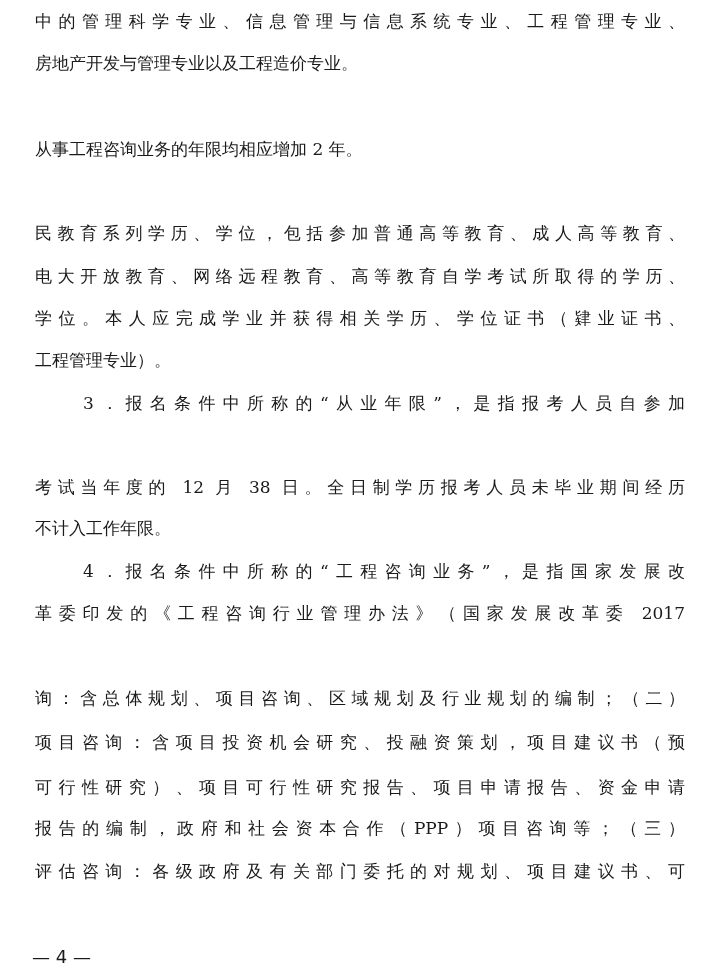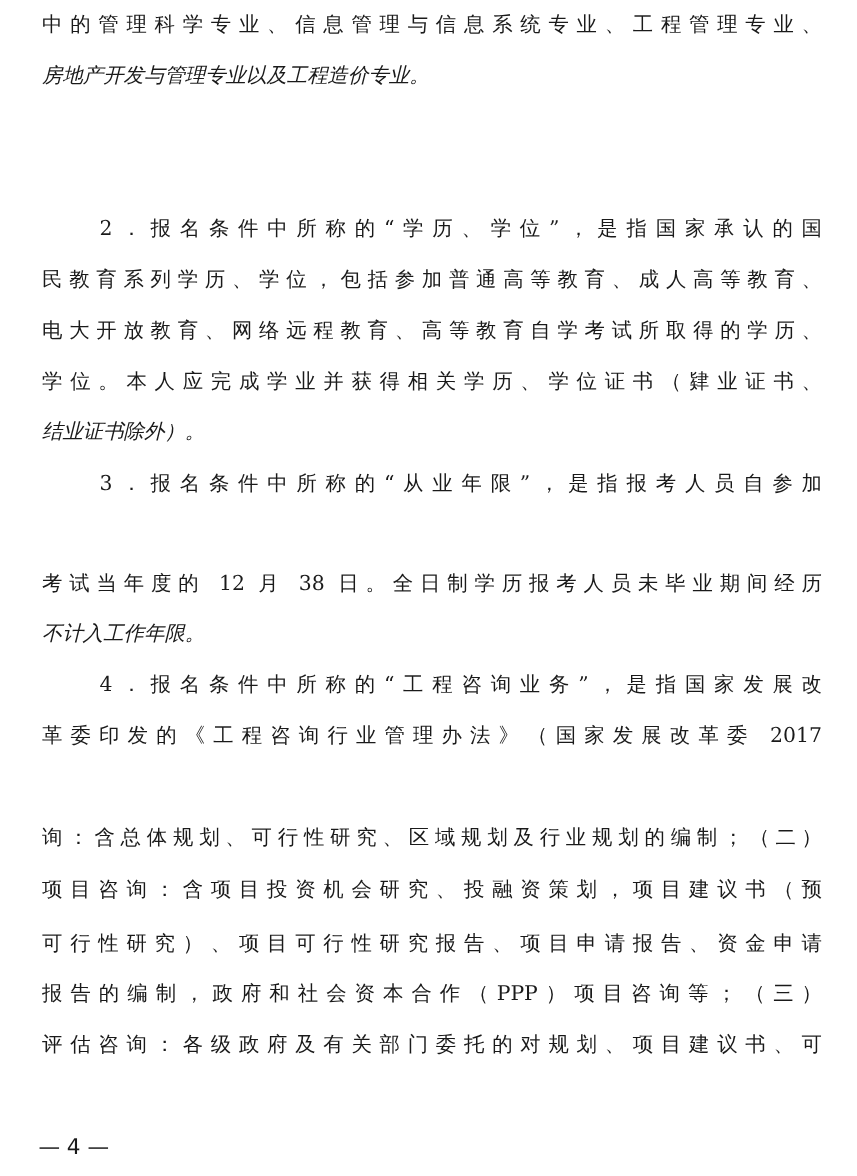--- a/index.html
+++ b/index.html
@@ -2,41 +2,41 @@
 <html><head>
 <meta charset="utf-8">
 <style>
   html, body { margin: 0; padding: 0; background: #ffffff; }
   body { width: 714px; height: 980px; position: relative; overflow: hidden;
          font-family: "DejaVu Serif", "Liberation Serif", serif; color: #1a1a1a; }
   .page { position: absolute; left: 0; top: 0; width: 714px; height: 980px; }
   .line { position: absolute; left: 35px; width: 650px; height: 42px; line-height: 42px;
           font-size: 17px; white-space: nowrap; text-align: justify; text-align-last: justify;
           letter-spacing: 0px; }
-  .line.last { text-align-last: left; font-style: italic; }
+  .line.last { text-align-last: left; }
   .line.indent { left: 83px; width: 602px; }
   .page-number { position: absolute; left: 32px; top: 944px; font-size: 18px; line-height: 26px;
                  font-family: "DejaVu Sans", sans-serif; white-space: nowrap; }
 </style>
 </head>
 <body>
 
 <div class="page">
   <div class="line" style="top:0px">中的管理科学专业、信息管理与信息系统专业、工程管理专业、</div>
   <div class="line last" style="top:42px">房地产开发与管理专业以及工程造价专业。</div>
-  <div class="line indent" style="top:170px">2．报名条件中所称的“学历、学位”，是指国家承认的国</div>
+  <div class="line last" style="top:128px">从事工程咨询业务的年限均相应增加 2 年。</div>
   <div class="line" style="top:212px">民教育系列学历、学位，包括参加普通高等教育、成人高等教育、</div>
   <div class="line" style="top:255px">电大开放教育、网络远程教育、高等教育自学考试所取得的学历、</div>
   <div class="line" style="top:297px">学位。本人应完成学业并获得相关学历、学位证书（肄业证书、</div>
-  <div class="line last" style="top:339px">结业证书除外）。</div>
+  <div class="line last" style="top:339px">工程管理专业）。</div>
   <div class="line indent" style="top:382px">3．报名条件中所称的“从业年限”，是指报考人员自参加</div>
   <div class="line" style="top:466px">考试当年度的 12 月 38 日。全日制学历报考人员未毕业期间经历</div>
   <div class="line last" style="top:507px">不计入工作年限。</div>
   <div class="line indent" style="top:550px">4．报名条件中所称的“工程咨询业务”，是指国家发展改</div>
   <div class="line" style="top:592px">革委印发的《工程咨询行业管理办法》（国家发展改革委 2017</div>
-  <div class="line" style="top:677px">询：含总体规划、可行性研究、区域规划及行业规划的编制；（二）</div>
+  <div class="line" style="top:677px">询：含总体规划、项目咨询、区域规划及行业规划的编制；（二）</div>
   <div class="line" style="top:721px">项目咨询：含项目投资机会研究、投融资策划，项目建议书（预</div>
   <div class="line" style="top:766px">可行性研究）、项目可行性研究报告、项目申请报告、资金申请</div>
   <div class="line" style="top:807px">报告的编制，政府和社会资本合作（PPP）项目咨询等；（三）</div>
   <div class="line" style="top:850px">评估咨询：各级政府及有关部门委托的对规划、项目建议书、可</div>
 
   <div class="page-number">— 4 —</div>
 </div>
 
 </body></html>

